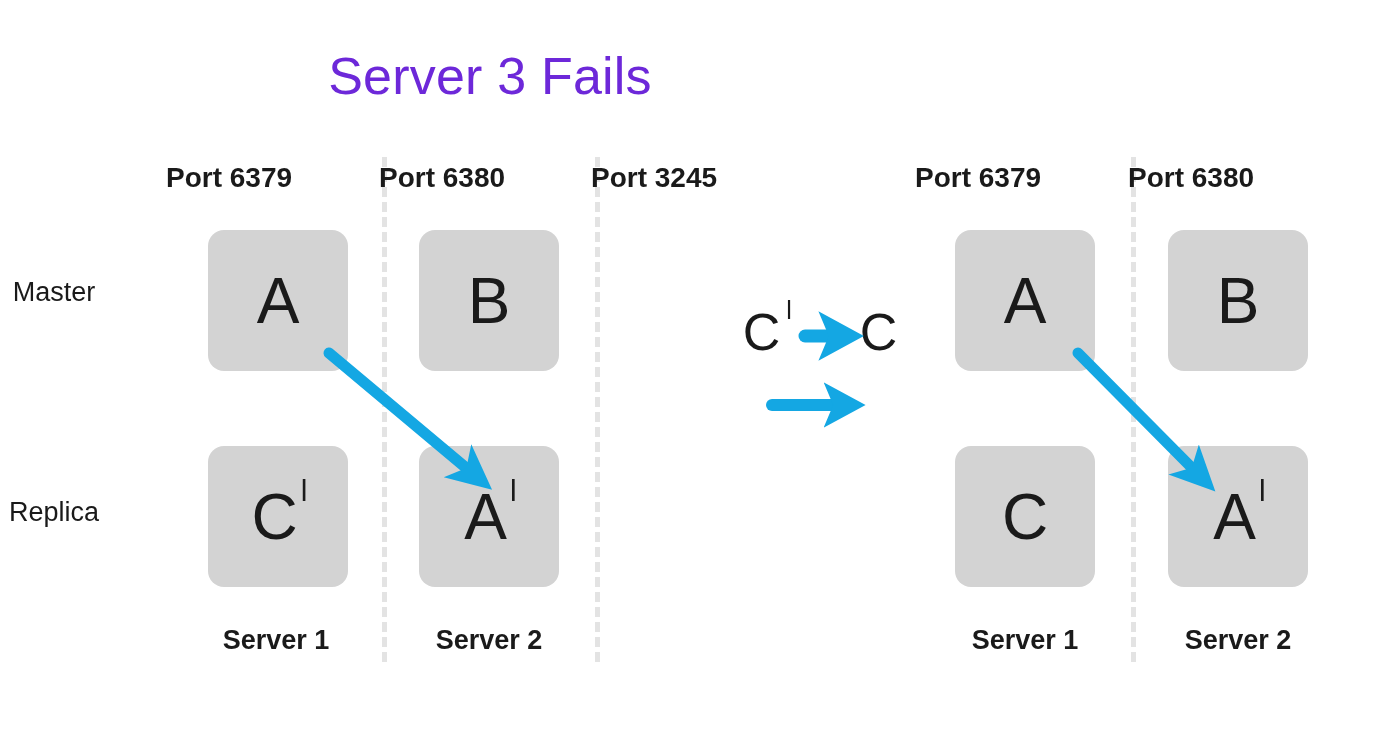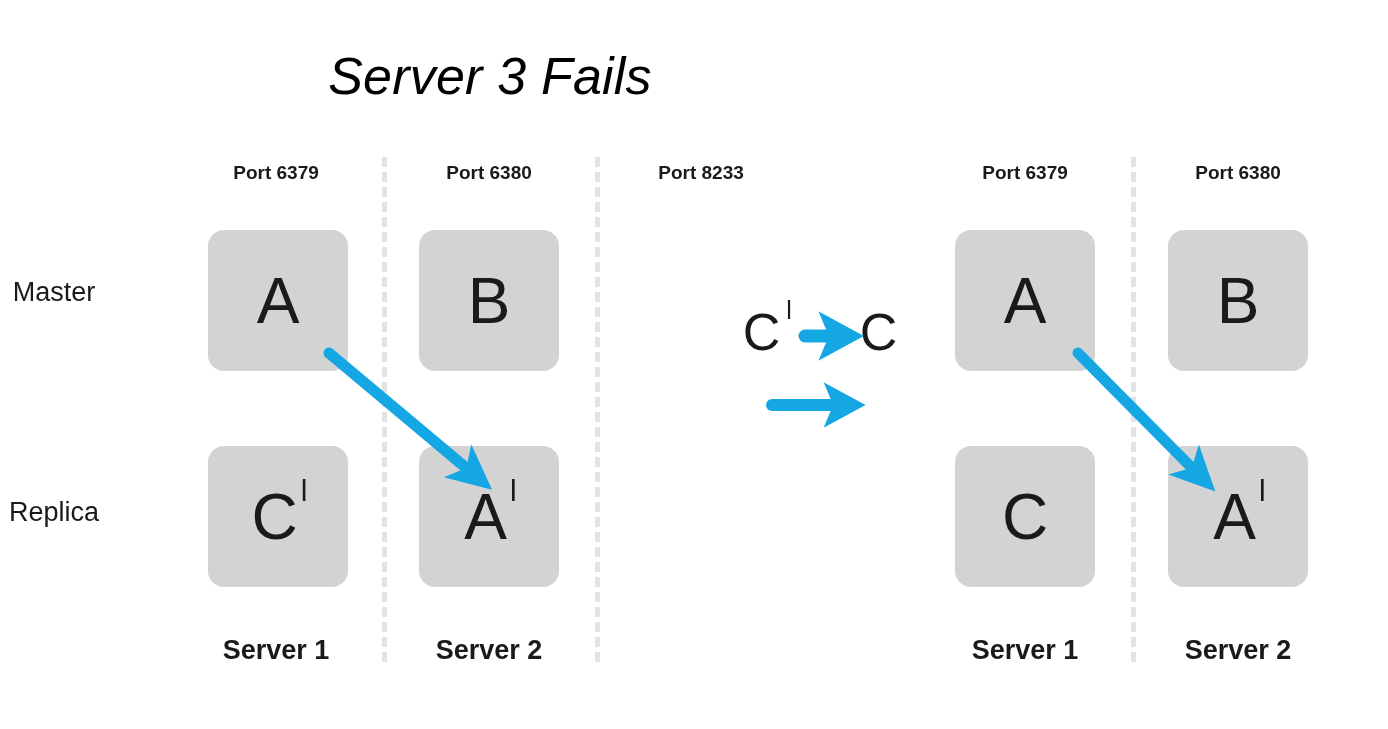--- a/index.html
+++ b/index.html
@@ -21,25 +21,24 @@
 
   
   #title {
     position: absolute;
     left: 0;
     top: 48px;
     width: 980px;
     text-align: center;
     font-size: 52px;
     font-weight: 400;
-    color: #000000;
+    color: #6d28d9;
     letter-spacing: 0.2px;
     line-height: 1.1;
     white-space: nowrap;
-    font-style: italic;
   }
 
   
   .row-label {
     position: absolute;
     width: 200px;
     text-align: center;
     font-size: 27px;
     font-weight: 400;
     color: #1a1a1a;
@@ -58,38 +57,37 @@
   }
   #divider-1 { left: 382px; }
   #divider-2 { left: 595px; }
   #divider-3 { left: 1131px; }
 
   
   .port-label {
     position: absolute;
     top: 162px;
     width: 220px;
-    text-align: center;
-    font-size: 19px;
+    text-align: left;
+    font-size: 28px;
     font-weight: 700;
     color: #1a1a1a;
     white-space: nowrap;
   }
 
   
   .server-label {
     position: absolute;
     top: 625px;
     width: 220px;
     text-align: center;
     font-size: 27px;
     font-weight: 700;
     color: #1a1a1a;
     white-space: nowrap;
-    margin-top: 10px;
   }
   .server-label.dim { color: #dcdcdc; }
 
   
   .node {
     position: absolute;
     width: 140px;
     height: 141px;
     background: #d3d3d3;
     border-radius: 16px;
@@ -176,21 +174,21 @@
 
   <div class="divider" id="divider-1"></div>
   <div class="divider" id="divider-2"></div>
   <div class="divider" id="divider-3"></div>
 
   <div class="row-label" id="row-label-master">Master</div>
   <div class="row-label" id="row-label-replica">Replica</div>
 
   <div class="port-label" style="left:166px;">Port 6379</div>
   <div class="port-label" style="left:379px;">Port 6380</div>
-  <div class="port-label" style="left:591px;">Port 8233</div>
+  <div class="port-label" style="left:591px;">Port 3245</div>
 
   <div class="port-label" style="left:915px;">Port 6379</div>
   <div class="port-label" style="left:1128px;">Port 6380</div>
 
   <div class="node" id="node-l-m-1">
     <span class="glyph">A</span>
   </div>
   <div class="node" id="node-l-m-2">
     <span class="glyph">B</span>
   </div>

